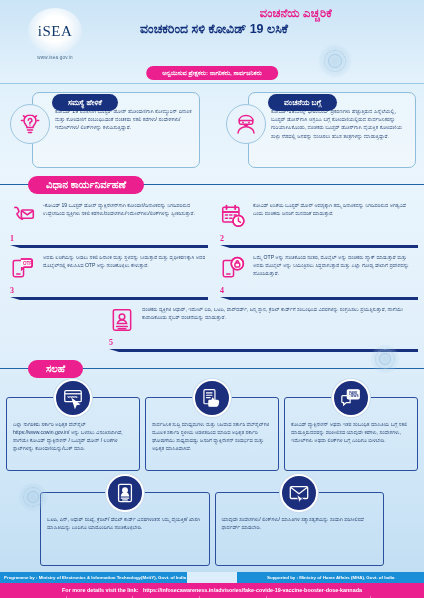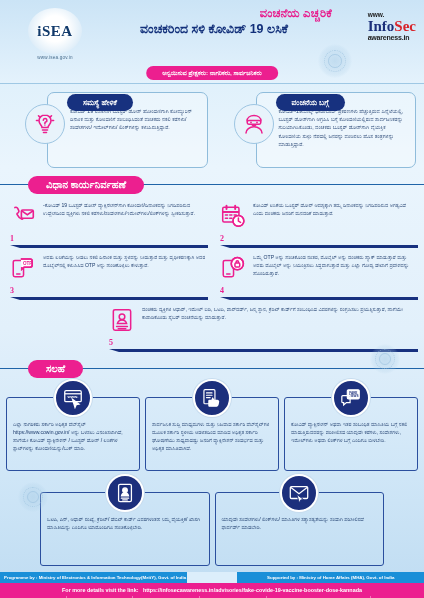--- a/index.html
+++ b/index.html
@@ -39,21 +39,21 @@
     width: 66px; text-align: center;
   }
   .isea-badge {
     width: 54px; height: 46px; margin: 0 auto;
     border-radius: 50%;
     background: radial-gradient(circle at 50% 45%, #ffffff 35%, #dcecf8 75%, #cbe2f3 100%);
     position: relative;
     display: flex; align-items: center; justify-content: center;
   }
   .isea-text {
-    font-weight: bold; font-size: 15px; letter-spacing: .5px;
+    font-weight: normal; font-size: 15px; letter-spacing: .5px;
     color: #123a6b; font-family: "Liberation Serif", serif;
   }
   .isea-url {
     font-size: 4.6px; color: #4a6e8e; margin-top: 1px; letter-spacing: .2px;
   }
 
   .title-wrap { position: absolute; left: 96px; right: 92px; top: 6px; text-align: center; }
   .title-1 {
     color: #e8198b; font-weight: bold; font-size: 11.5px;
     letter-spacing: .2px; line-height: 14px; text-align: right;
@@ -74,21 +74,21 @@
     position: absolute; right: 8px; top: 12px; text-align: left;
     line-height: 1;
   }
   .infosec-www { font-size: 6.5px; font-weight: bold; color: #1a1a1a; }
   .infosec-main { font-size: 15px; font-weight: bold; font-family: "Liberation Serif", serif; }
   .infosec-main .info { color: #1b2f7a; }
   .infosec-main .sec { color: #d8232a; }
   .infosec-sub { font-size: 7px; font-weight: bold; color: #1a1a1a; letter-spacing: -.2px; }
 
   
-  .top-cards { display: flex; gap: 24px; padding: 8px 8px 0 8px; margin-left: 15px; }
+  .top-cards { display: flex; gap: 24px; padding: 8px 8px 0 8px; }
   .card { position: relative; flex: 1; padding-left: 2px; }
   .card-icon {
     position: absolute; left: 2px; top: 12px;
     width: 40px; height: 40px; border-radius: 50%;
     background: #e8f3fb; border: 1.2px solid #9dc5e2;
     display: flex; align-items: center; justify-content: center;
     z-index: 3;
   }
   .card-body {
     margin-left: 22px;
@@ -217,25 +217,20 @@
     <div class="isea-url">www.isea.gov.in</div>
   </div>
 
   <div class="title-wrap">
     <div class="title-1">ವಂಚನೆಯ ಎಚ್ಚರಿಕೆ</div>
     <div class="title-2">ವಂಚಕರಿಂದ ಸಳಿ ಕೋವಿಡ್ 19 ಲಸಿಕೆ</div>
   </div>
 
   <div class="subtitle-pill">ಅನ್ವಯಿಸುವ ಪ್ರೇಕ್ಷಕರು: ನಾಗರಿಕರು, ಸಾರ್ವಜನಿಕರು</div>
 
-  <div class="infosec-logo">
-    <div class="infosec-www">www.</div>
-    <div class="infosec-main"><span class="info">Info</span><span class="sec">Sec</span></div>
-    <div class="infosec-sub">awareness.in</div>
-  </div>
 </div>
 
 <div class="virus" style="left:318px; top:44px; width:34px; height:34px;"></div>
 
 <div class="top-cards">
 
   <div class="card">
     <div class="card-icon">
       <svg width="24" height="24" viewBox="0 0 24 24" fill="none" stroke="#ec1f8f" stroke-width="1.6">
         <path d="M12 3c-3.3 0-6 2.6-6 5.8 0 2.2 1.2 3.6 2.2 4.8.5.6.8 1.2.8 1.9h6c0-.7.3-1.3.8-1.9 1-1.2 2.2-2.6 2.2-4.8C18 5.6 15.3 3 12 3z"></path>

